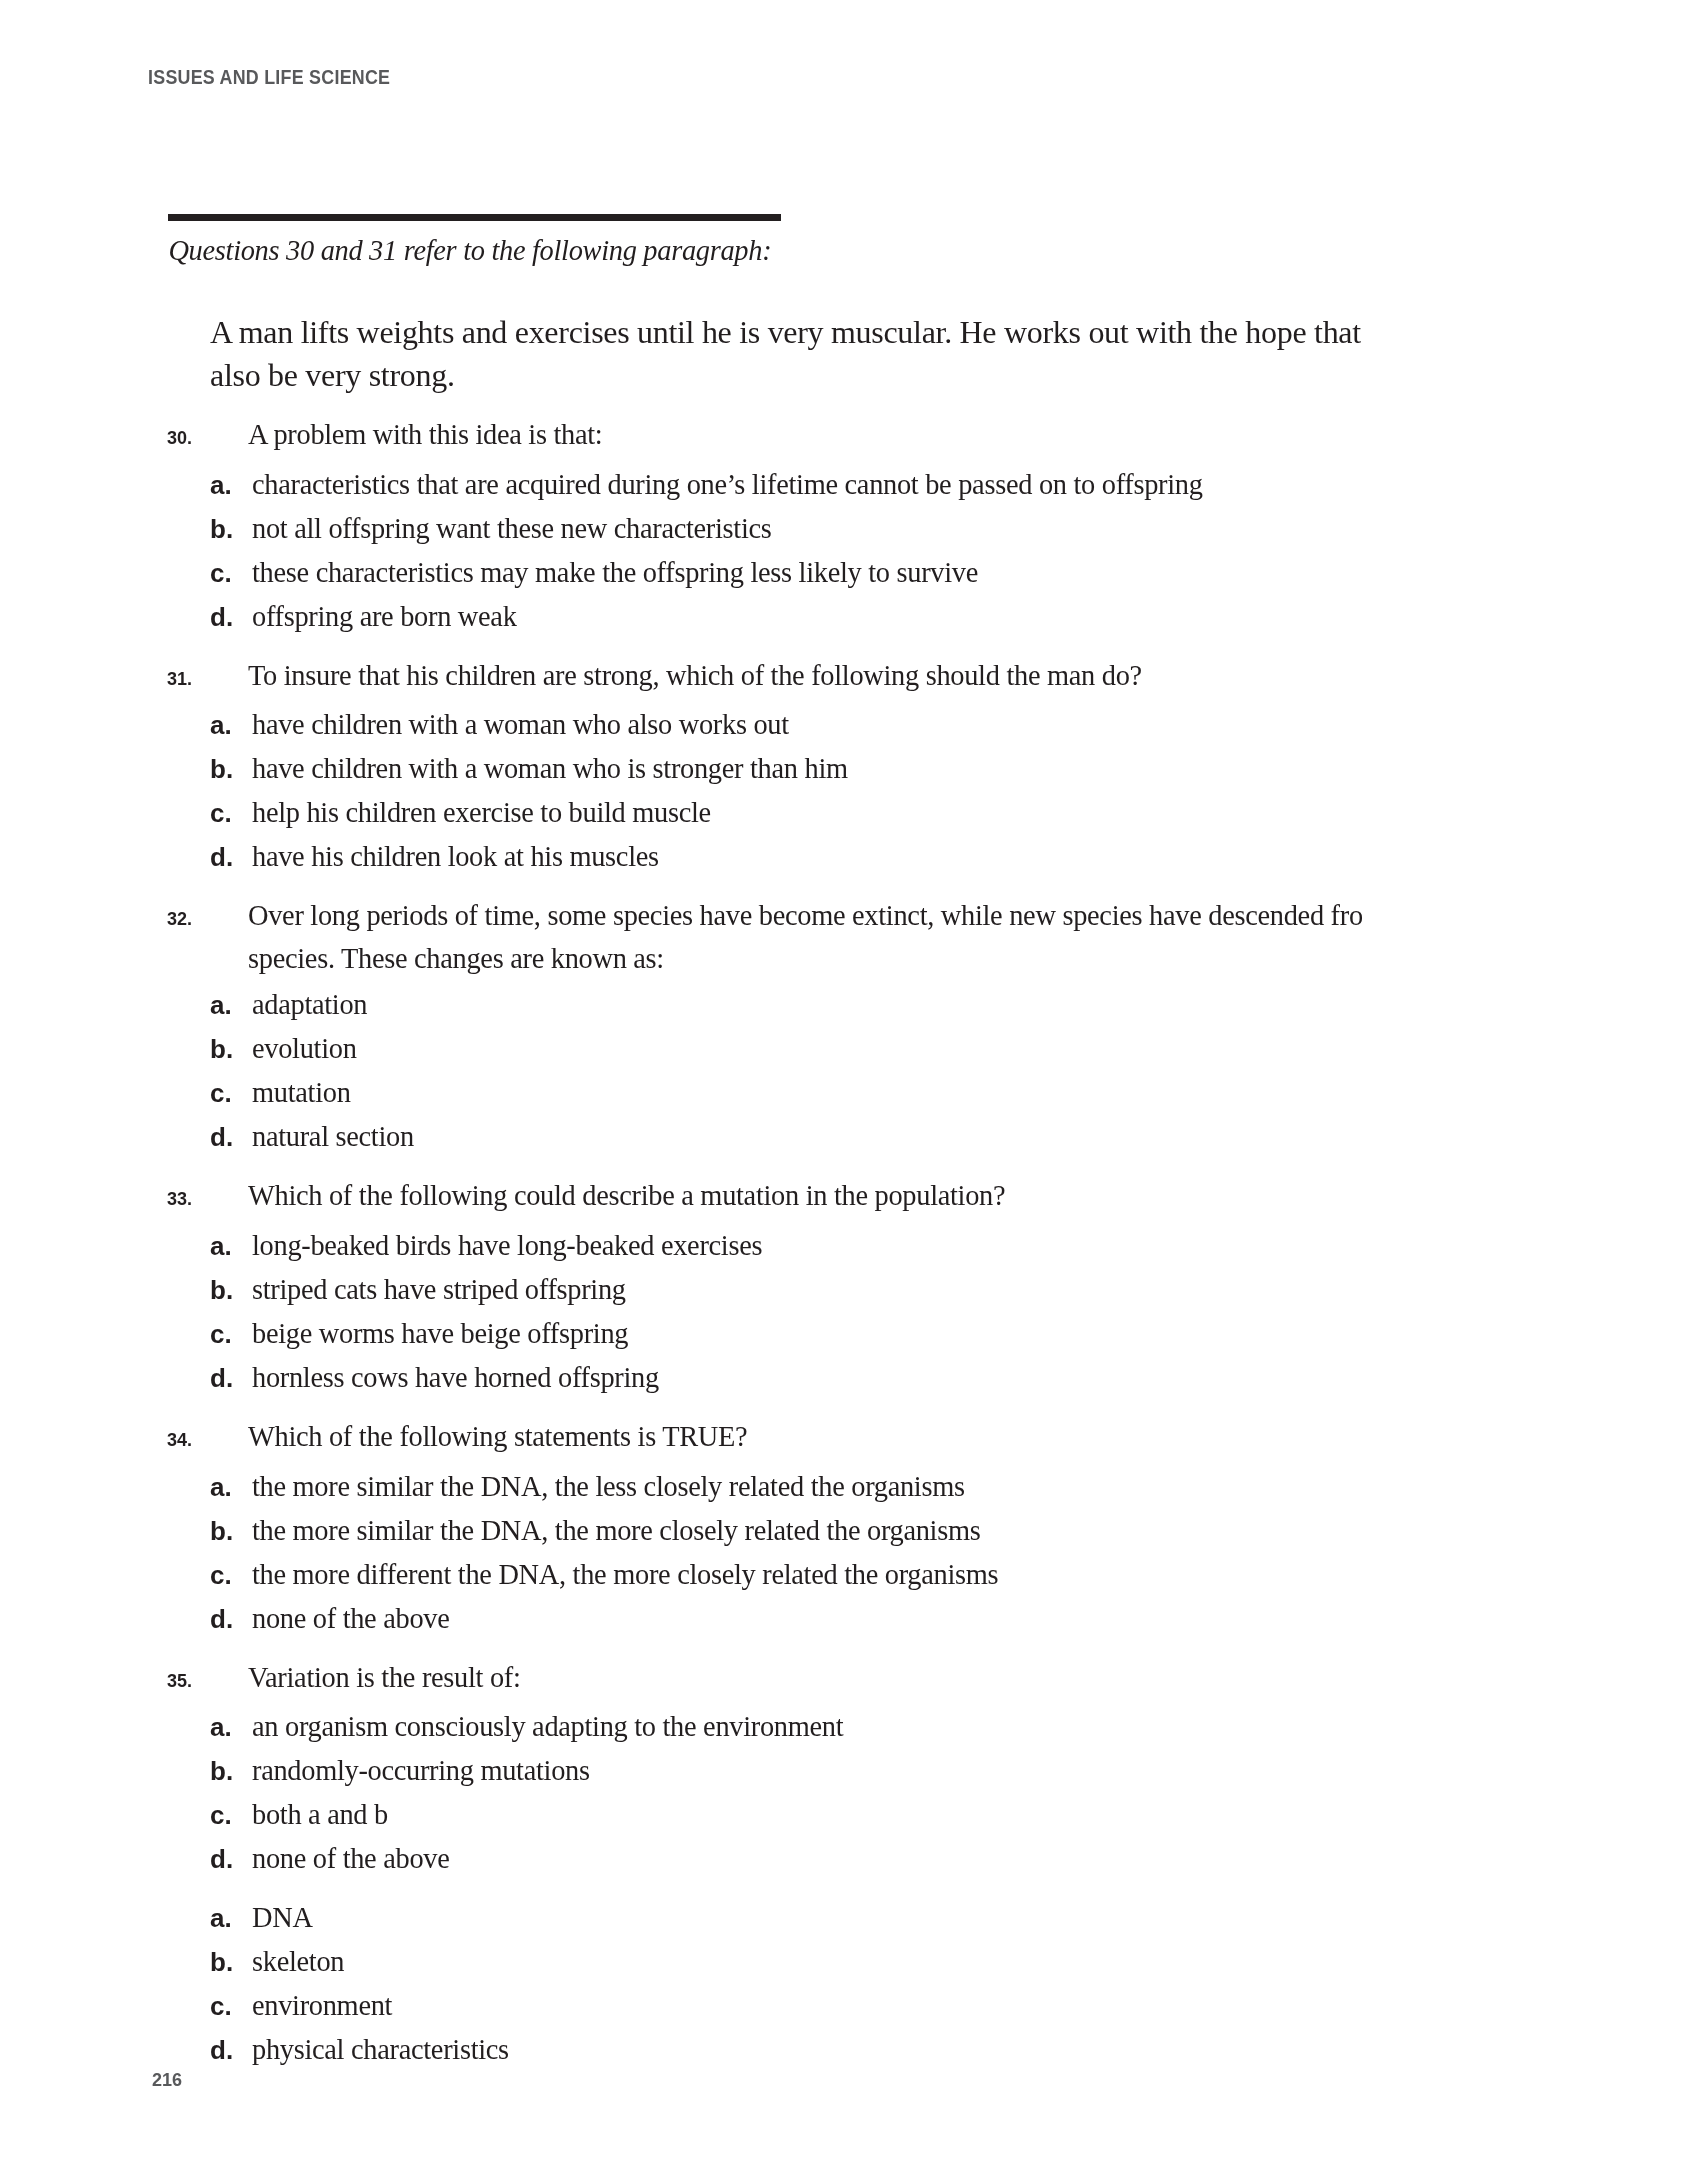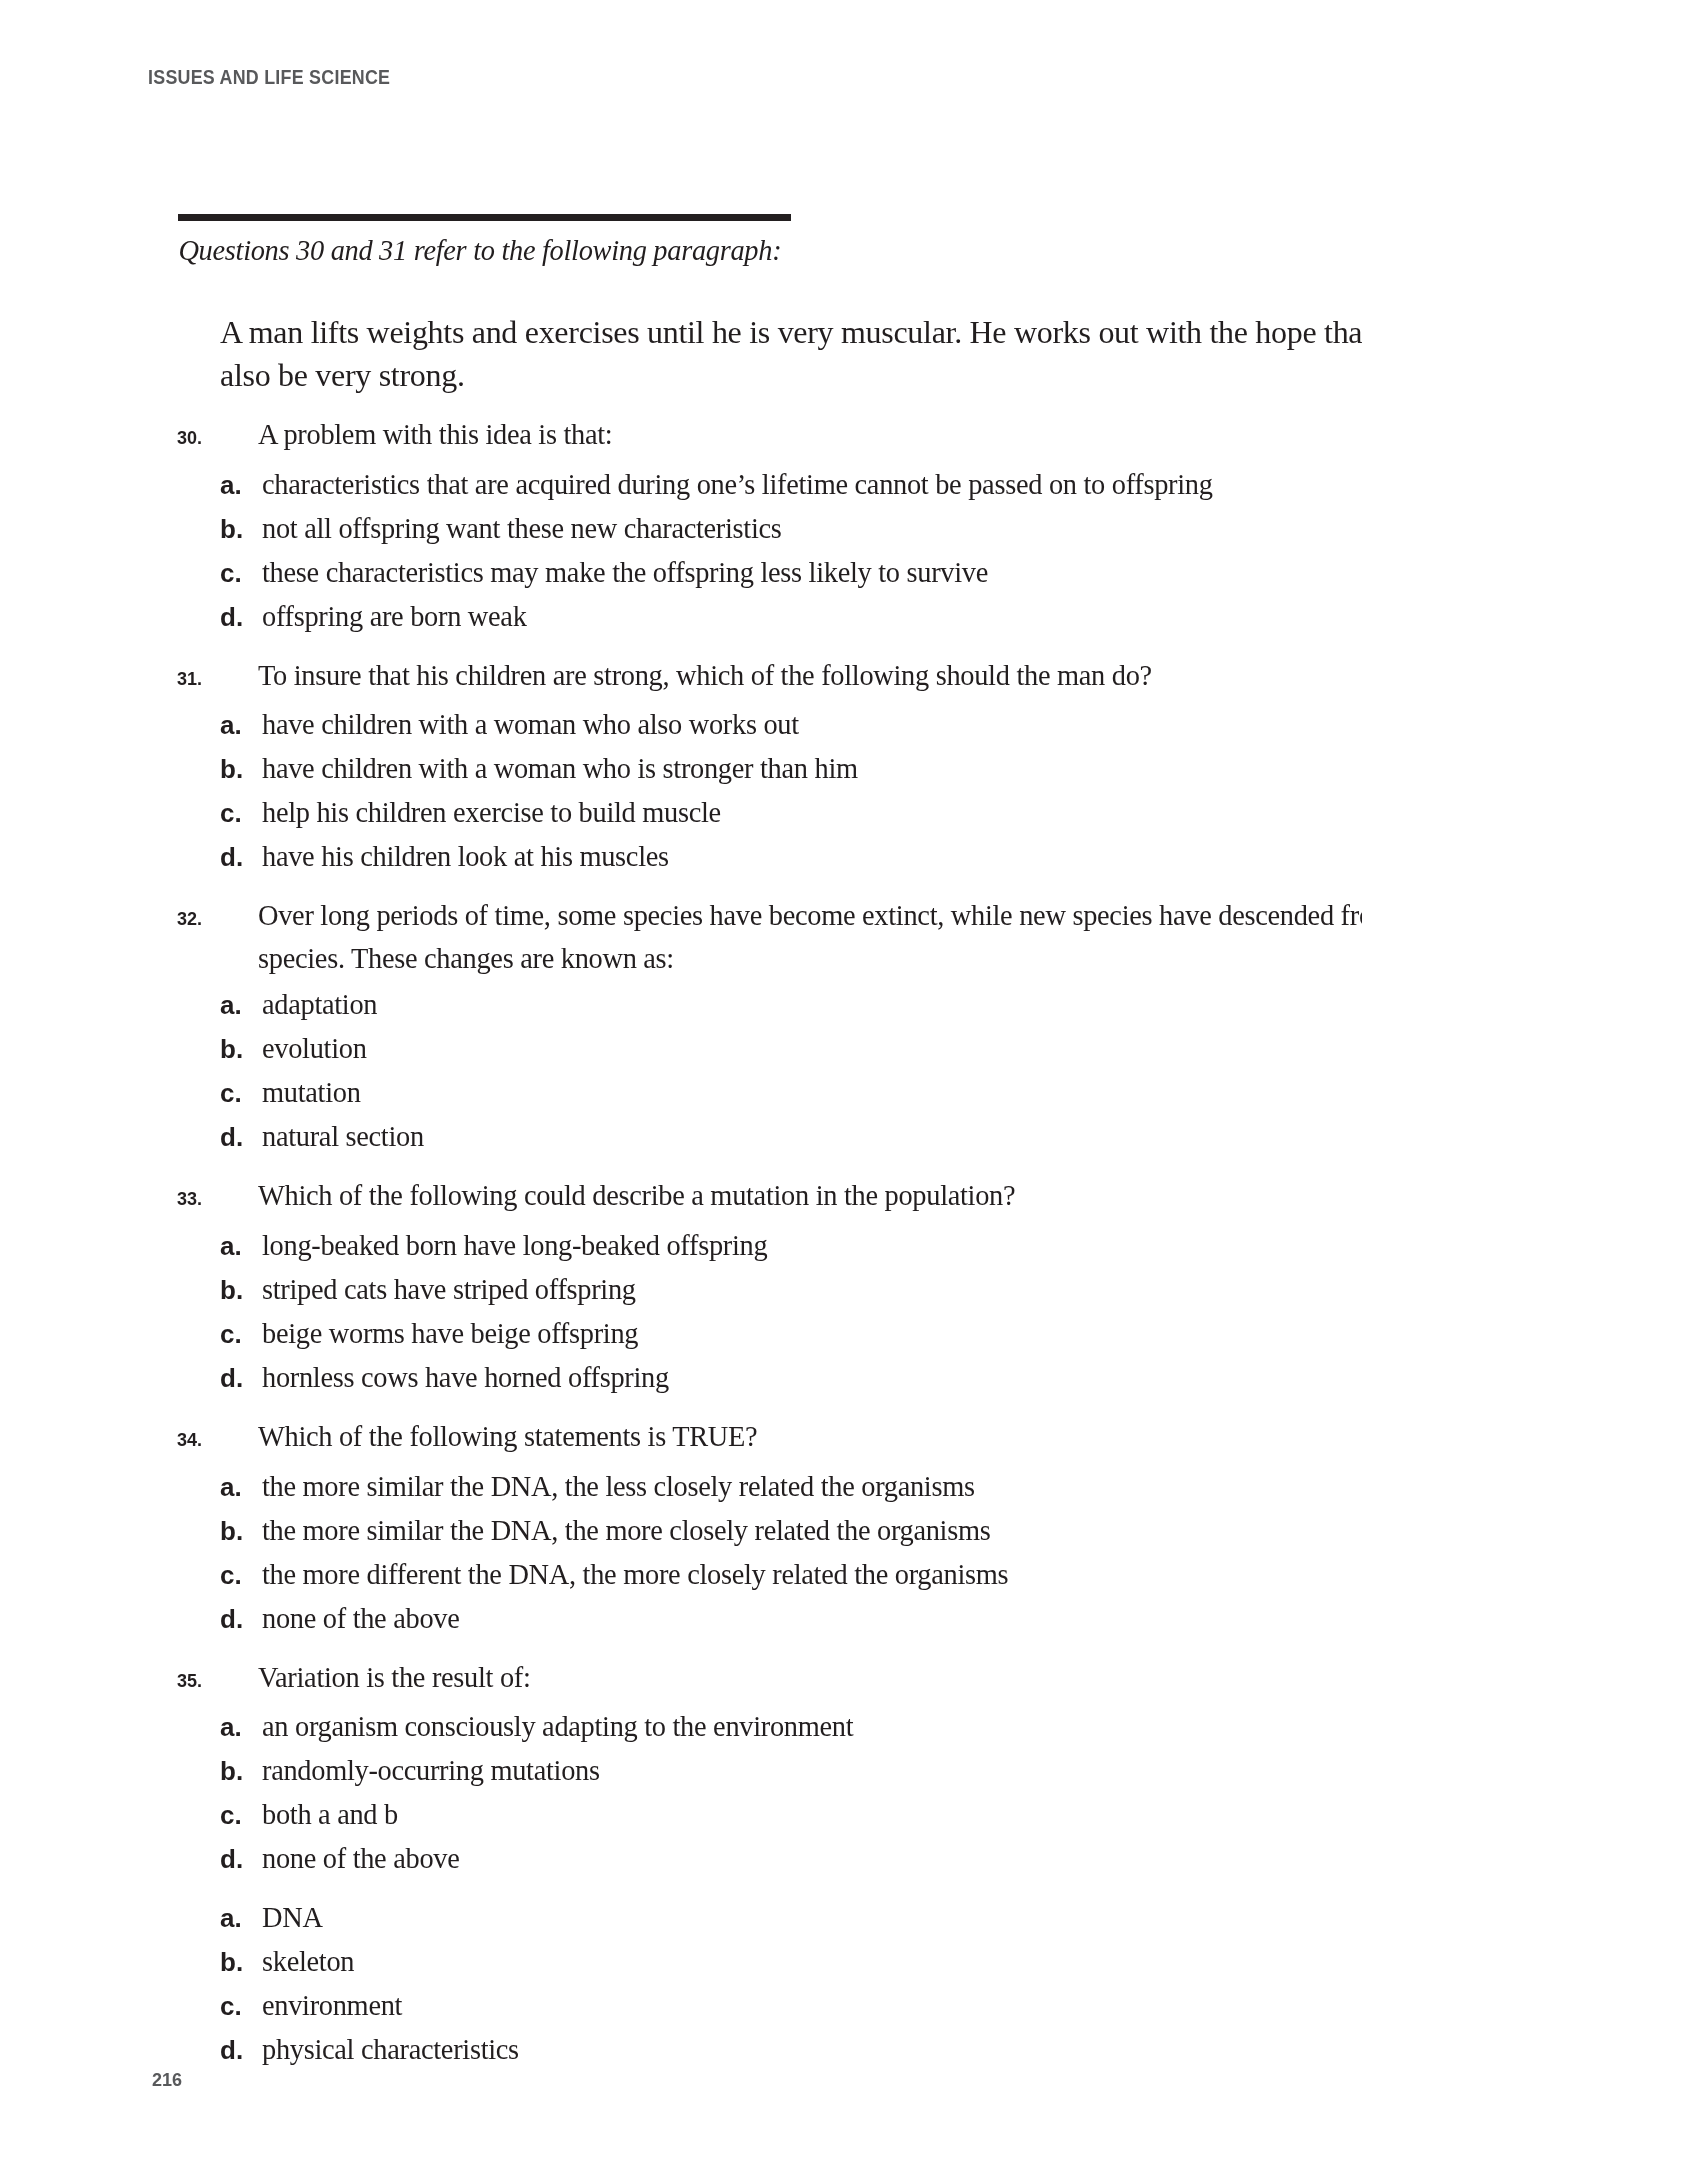--- a/index.html
+++ b/index.html
@@ -21,21 +21,21 @@
     font-weight:700;
     font-size:21px;
     color:#58595b;
     transform:scaleX(0.85);
     transform-origin:left center;
     letter-spacing:0.3px;
     white-space:nowrap;
   }
   .content {
     position:absolute;
-    left:177px;
+    left:167px;
     top:214px;
     width:1347px;
   }
   .rule {
     width:613px;
     height:6.8px;
     background:#231f20;
     margin-left:1.4px;
   }
   .intro {
@@ -181,21 +181,21 @@
         </div>
       </div>
 
       <div class="question">
         <div class="q-row">
           <span class="q-num">33.</span>
           <span class="q-text">Which of the following could describe a mutation in the population?</span>
         </div>
         <div class="opt-row first">
           <span class="opt-letter">a.</span>
-          <span class="opt-text">long-beaked born have long-beaked offspring</span>
+          <span class="opt-text">long-beaked birds have long-beaked exercises</span>
         </div>
         <div class="opt-row">
           <span class="opt-letter">b.</span>
           <span class="opt-text">striped cats have striped offspring</span>
         </div>
         <div class="opt-row">
           <span class="opt-letter">c.</span>
           <span class="opt-text">beige worms have beige offspring</span>
         </div>
         <div class="opt-row">

